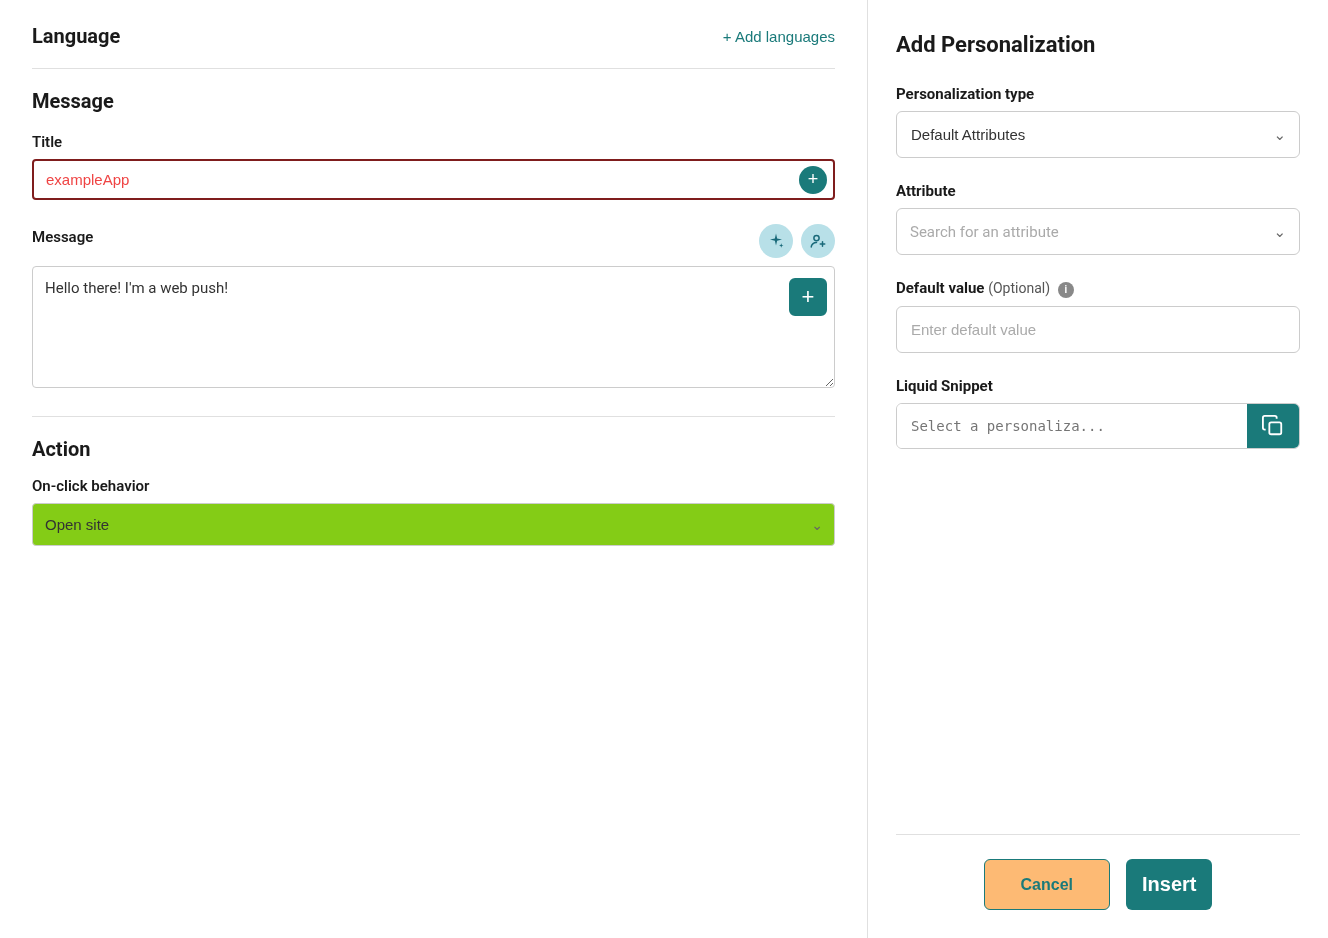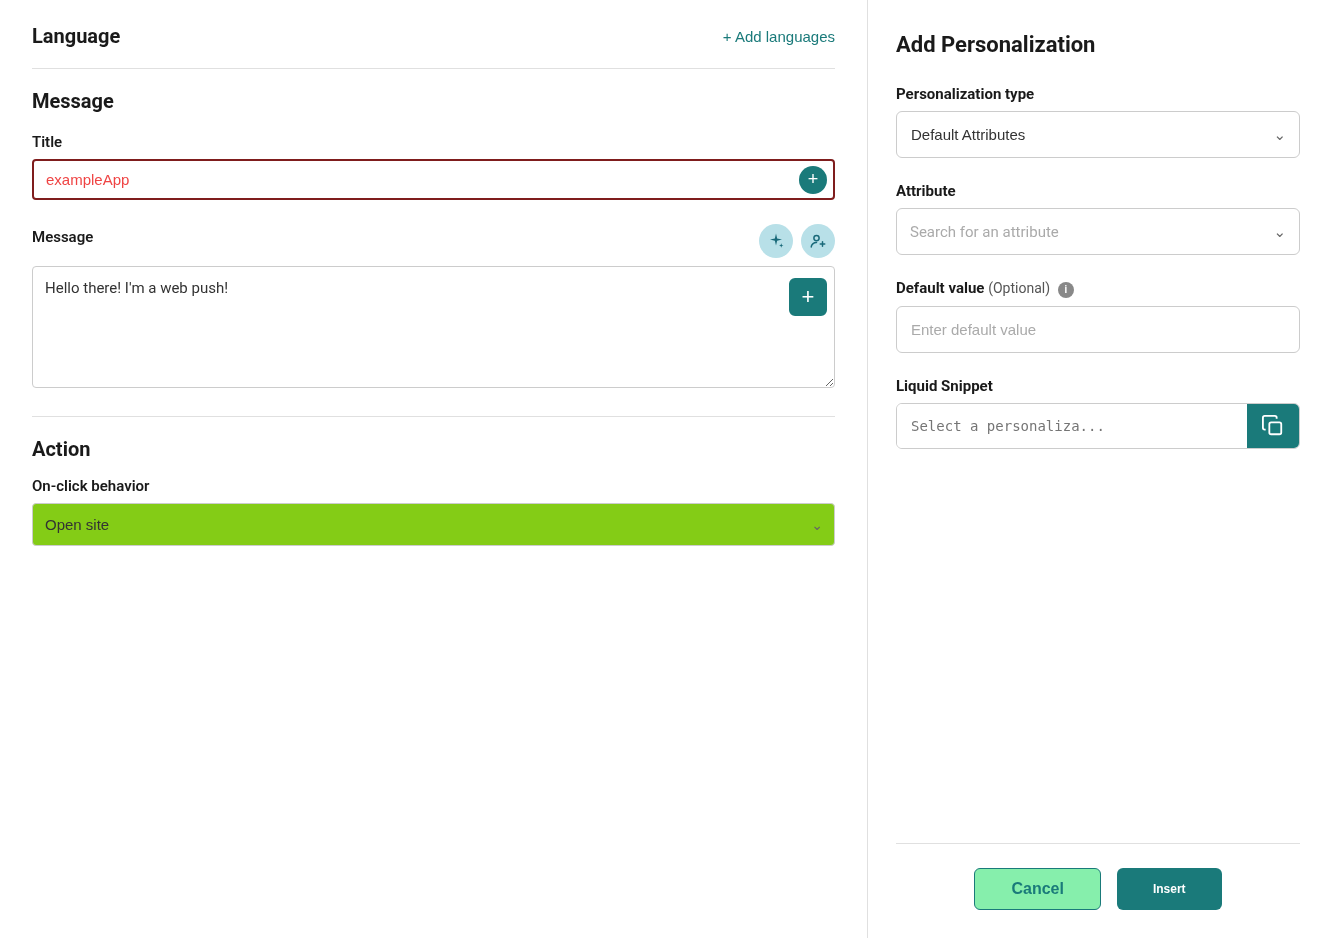--- a/index.html
+++ b/index.html
@@ -337,34 +337,34 @@
       border-top: 1px solid #e0e0e0;
       display: flex;
       justify-content: center;
       gap: 16px;
     }
 
     .cancel-btn {
       padding: 2px 36px;
       border: 1px solid #1a7a7a;
       border-radius: 6px;
-      background: #86efac;
+      background: #fdba74;
       color: #1a7a7a;
       font-size: 16px;
       font-weight: 600;
       cursor: pointer;
     }
 
     .insert-btn {
-      padding: 14px 36px;
+      padding: 14px 16px;
       border: none;
       border-radius: 6px;
       background: #1a7a7a;
       color: #fff;
-      font-size: 12px;
+      font-size: 20px;
       font-weight: 700;
       cursor: pointer;
     }
   </style>
 </head>
 <body>
 
 <div class="left-panel">
 
   <div class="section-header">

